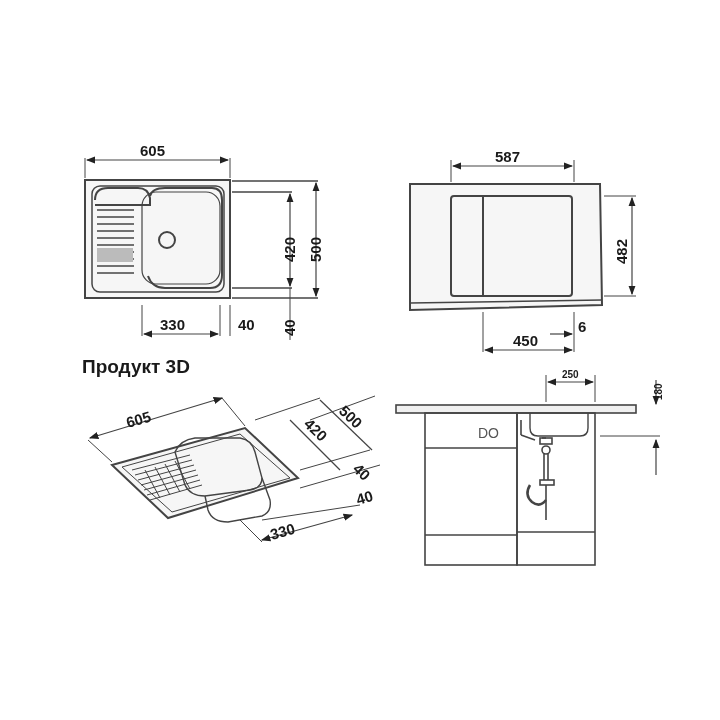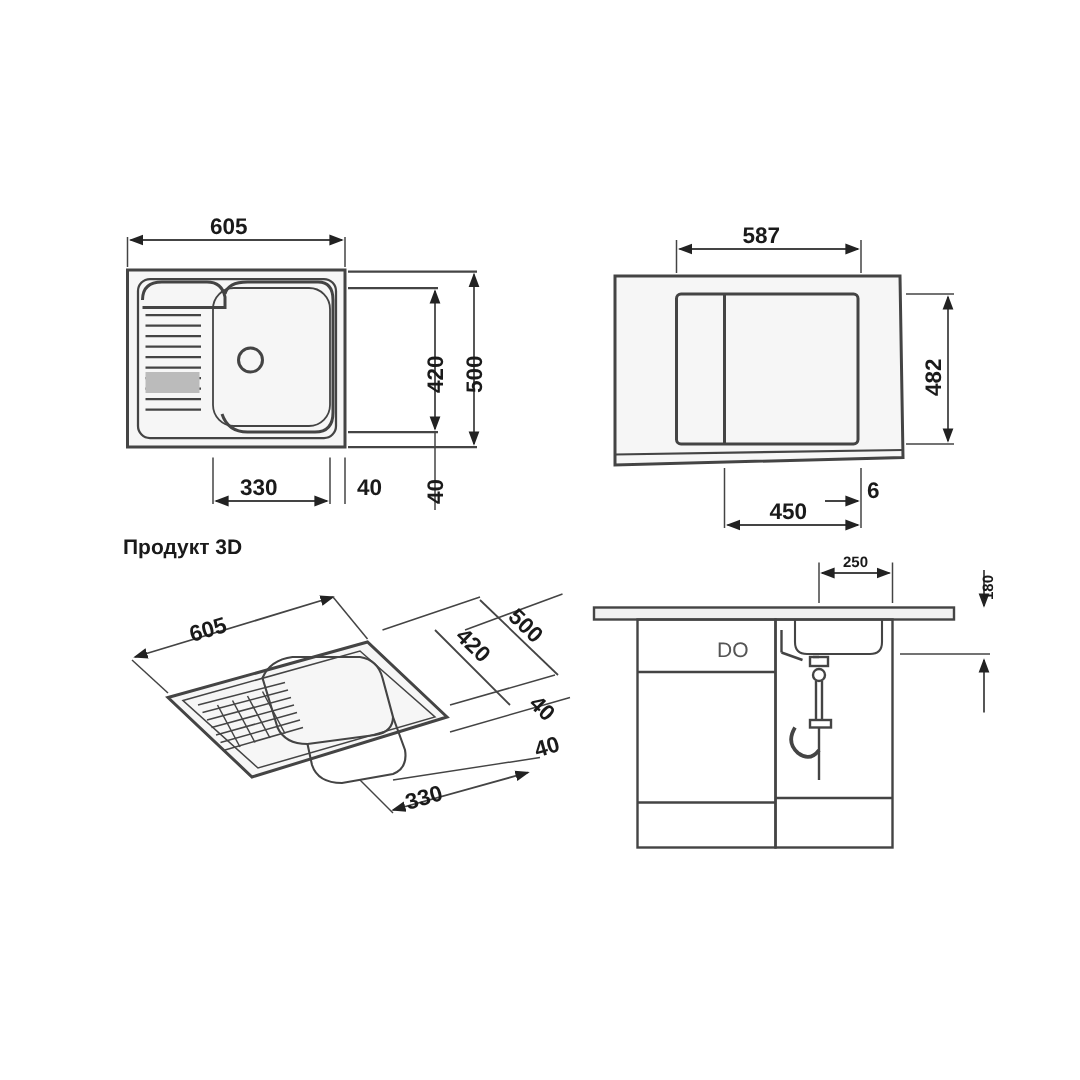--- a/index.html
+++ b/index.html
@@ -1,19 +1,19 @@
 <!DOCTYPE html>
 <html><head>
 <meta charset="utf-8">
 <style>
   html, body { margin:0; padding:0; background:#ffffff; }
   body { width:720px; height:720px; position:relative; overflow:hidden; font-family:"Liberation Sans", sans-serif; }
   svg { position:absolute; left:0; top:0; }
   .dim { font-family:"Liberation Sans", sans-serif; font-weight:bold; fill:#1a1a1a; }
-  .title { position:absolute; left:82px; top:356px; font-size:14px; font-weight:bold; color:#1a1a1a; font-family:"Liberation Sans", sans-serif; }
+  .title { position:absolute; left:82px; top:356px; font-size:19px; font-weight:bold; color:#1a1a1a; font-family:"Liberation Sans", sans-serif; }
 </style>
 </head>
 <body>
 
 <svg width="720" height="720" viewBox="0 0 720 720">
   <defs>
     <marker id="ar" markerWidth="8" markerHeight="8" refX="7" refY="4" orient="auto">
       <path d="M0,1 L8,4 L0,7 z" fill="#222"></path>
     </marker>
     <marker id="al" markerWidth="8" markerHeight="8" refX="1" refY="4" orient="auto">

